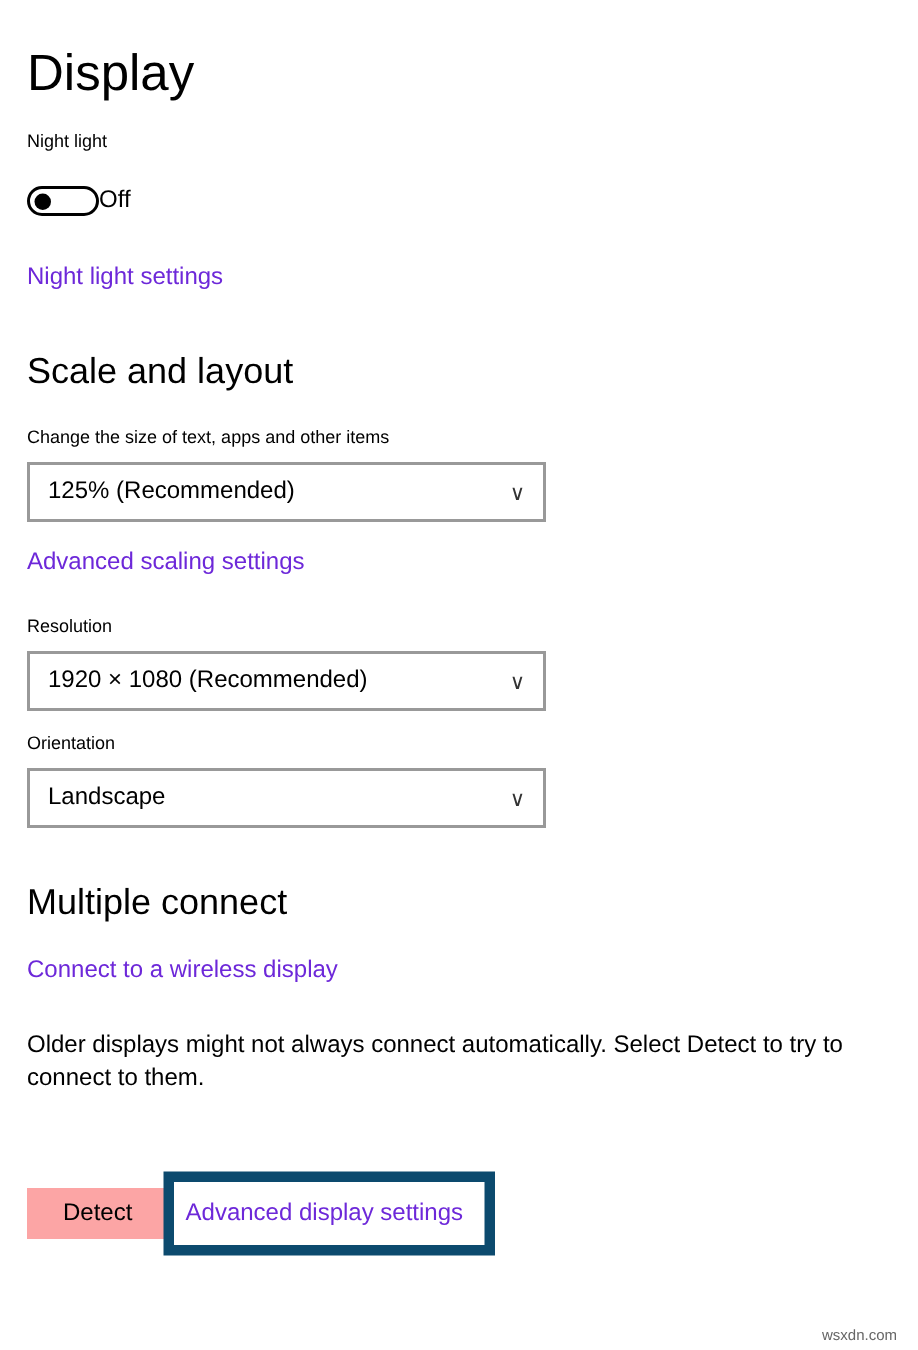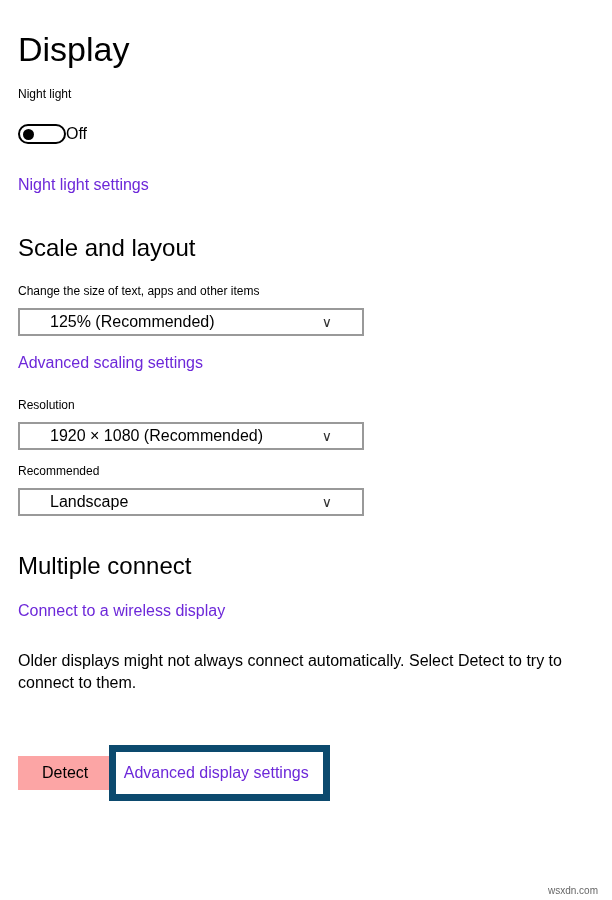--- a/index.html
+++ b/index.html
@@ -64,26 +64,26 @@
     .link {
       color: #6d28d9;
       font-size: 16px;
       cursor: pointer;
       display: inline-block;
       margin-top: 10px;
       margin-bottom: 4px;
     }
     .dropdown {
       width: 346px;
-      height: 28px;
+      height: 40px;
       border: 2px solid #999;
       display: flex;
       align-items: center;
       justify-content: space-between;
-      padding: 0 30px;
+      padding: 0 12px;
       font-size: 16px;
       cursor: pointer;
       margin-bottom: 8px;
     }
     .dropdown .chevron {
       font-size: 14px;
       color: #333;
     }
     .info-text {
       font-size: 16px;
@@ -143,21 +143,21 @@
   <span class="chevron">∨</span>
 </div>
 <span class="link">Advanced scaling settings</span>
 
 <div class="setting-label" style="margin-top:22px;">Resolution</div>
 <div class="dropdown">
   <span>1920 × 1080 (Recommended)</span>
   <span class="chevron">∨</span>
 </div>
 
-<div class="setting-label" style="margin-top:14px;">Recommended</div>
+<div class="setting-label" style="margin-top:14px;">Orientation</div>
 <div class="dropdown">
   <span>Landscape</span>
   <span class="chevron">∨</span>
 </div>
 
 <h2 class="section-title">Multiple connect</h2>
 
 <span class="link" style="margin-top:0;">Connect to a wireless display</span>
 
 <div class="info-text">Older displays might not always connect automatically. Select Detect to try to connect to them.</div>

